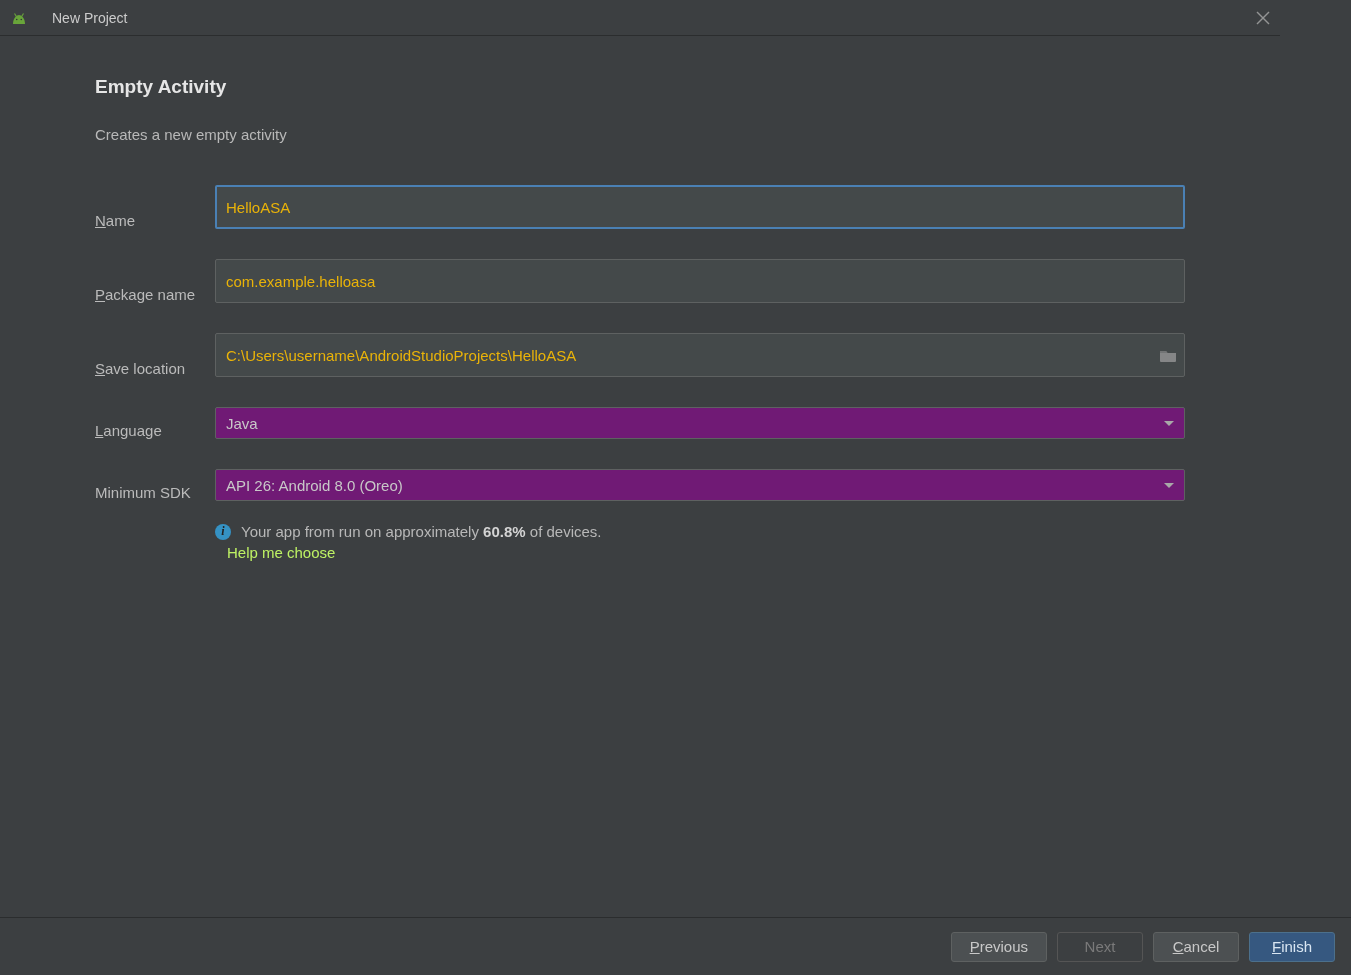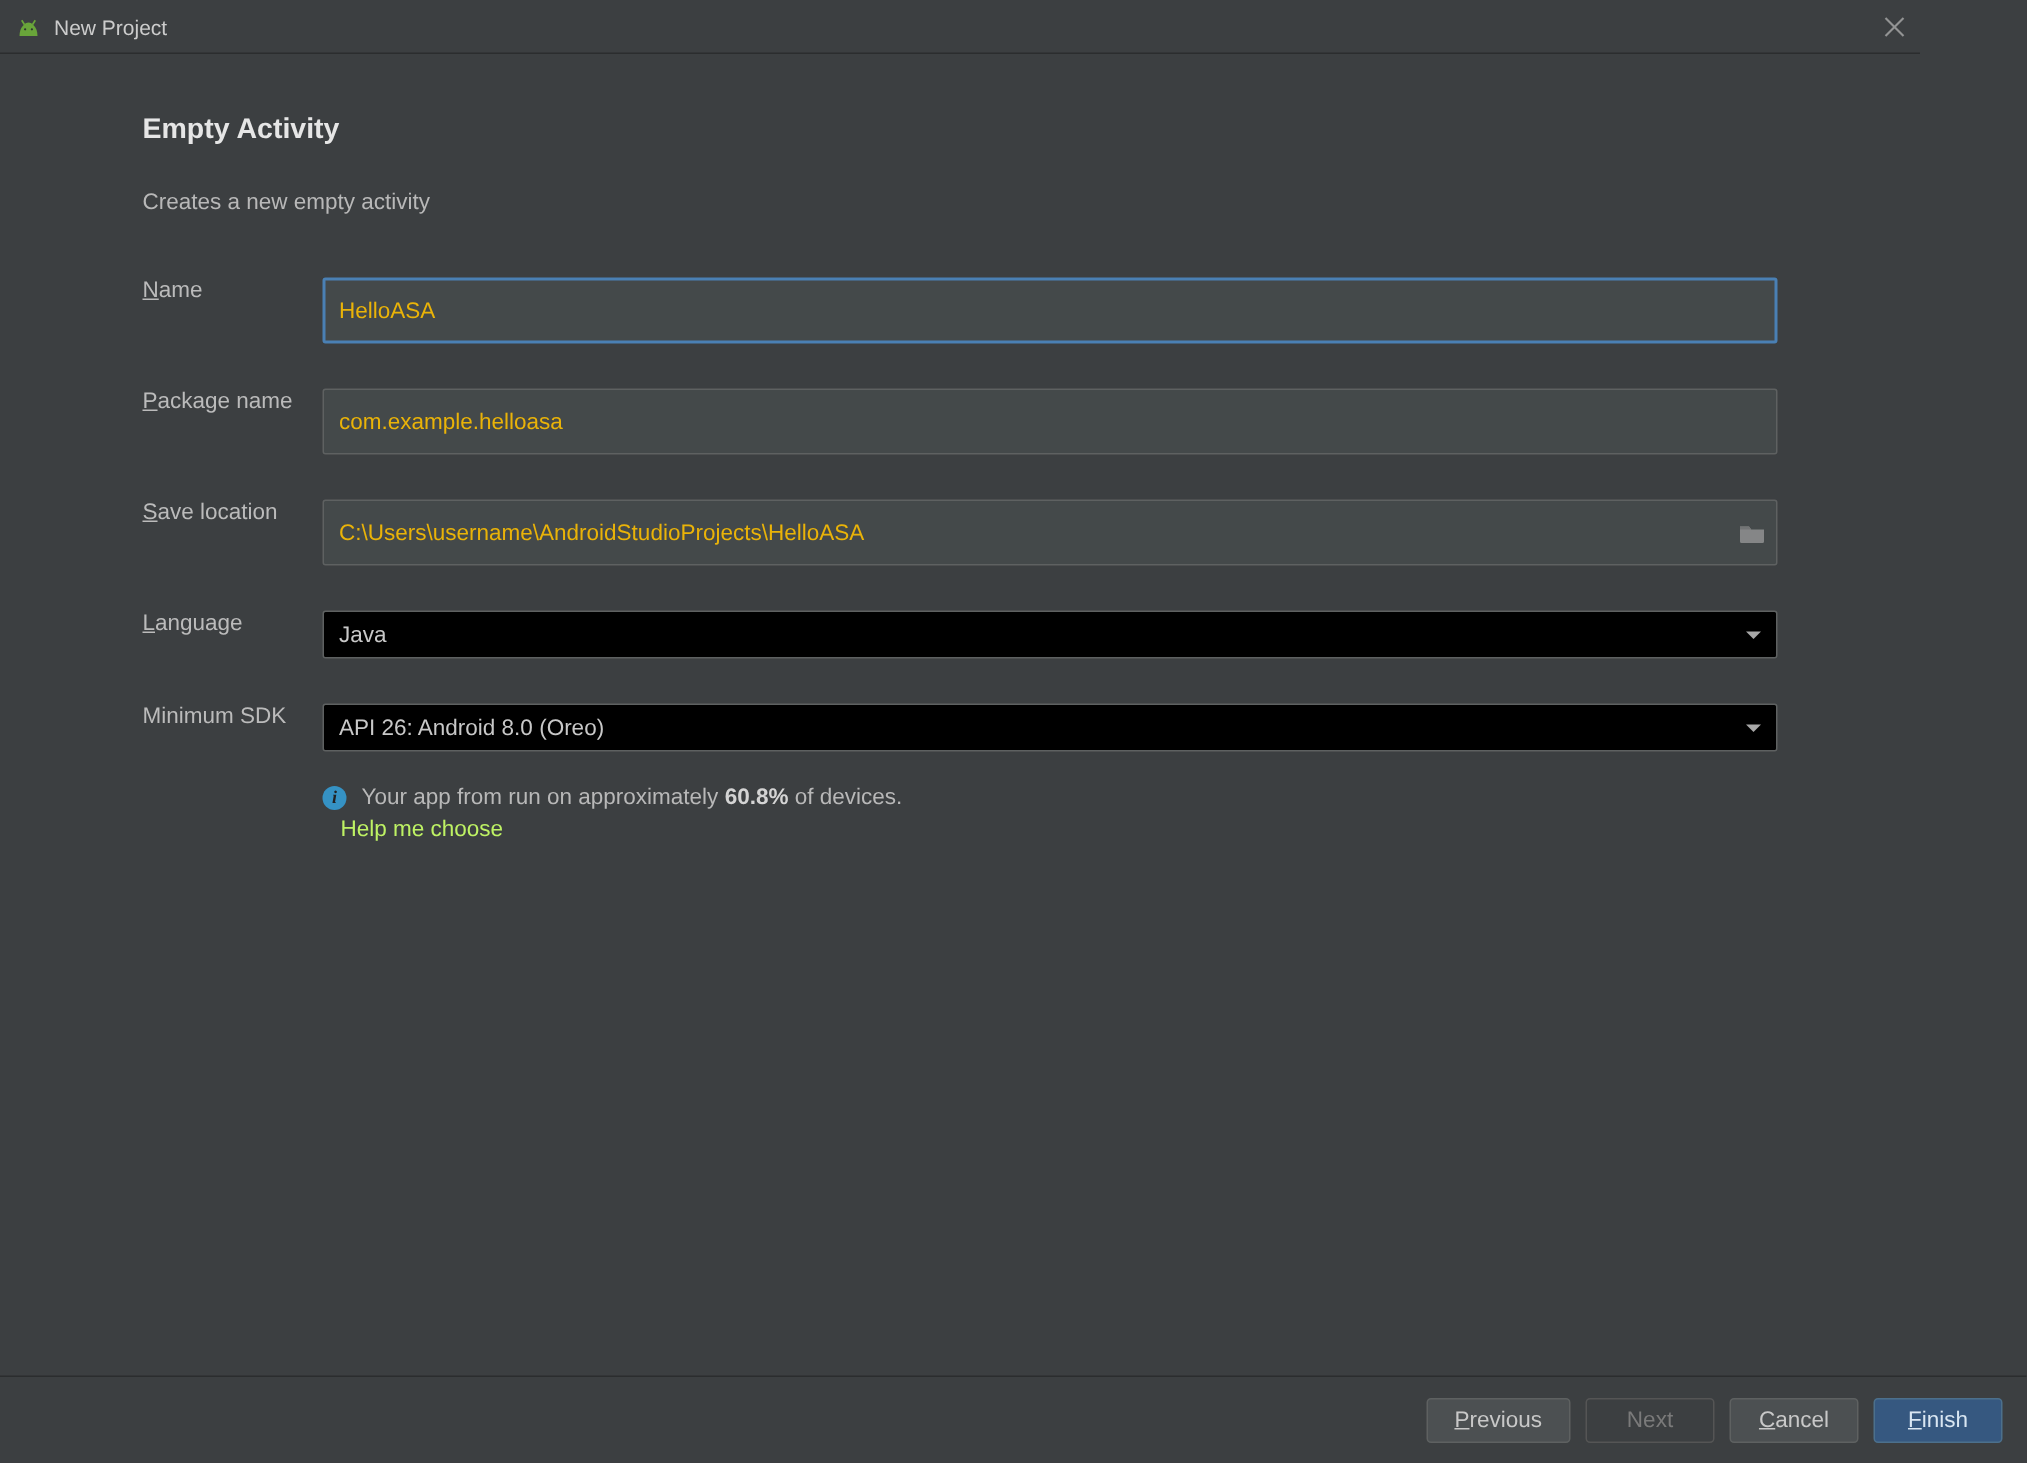--- a/index.html
+++ b/index.html
@@ -12,20 +12,21 @@
     font-size: 15px;
     overflow: hidden;
   }
   .titlebar {
     height: 36px;
     display: flex;
     align-items: center;
     padding: 0 10px;
     background: #3c3f41;
     border-bottom: 1px solid #2b2d2e;
+    gap: 16px;
   }
   .titlebar .android-icon {
     width: 18px; height: 14px;
     margin-right: 8px;
   }
   .titlebar .title {
     color: #cccccc;
     font-size: 14px;
   }
   .titlebar .spacer { flex: 1; }
@@ -46,21 +47,21 @@
   }
   .subtitle {
     color: #b8b8b8;
     margin-bottom: 42px;
     font-size: 15px;
     margin-top: 28px;
   }
 
   .form-row {
     display: flex;
-    align-items: flex-start;
+    align-items: flex-end;
     margin-bottom: 30px;
   }
   .form-label {
     width: 120px;
     color: #bbbbbb;
     flex-shrink: 0;
   }
   .form-label .mn { text-decoration: underline; }
   .field-wrap {
     flex: 1;
@@ -78,21 +79,21 @@
     border-radius: 2px;
   }
   .text-input.focused {
     border: 2px solid #4a80b4;
     padding: 0 9px;
     outline: none;
   }
   .dropdown {
     width: 100%;
     height: 32px;
-    background: #000000;
+    background: #701a75;
     border: 1px solid #5e6161;
     color: #c8c8c8;
     padding: 0 10px;
     font-size: 15px;
     display: flex;
     align-items: center;
     border-radius: 2px;
     cursor: pointer;
   }
   .dropdown .spacer2 { flex: 1; }

